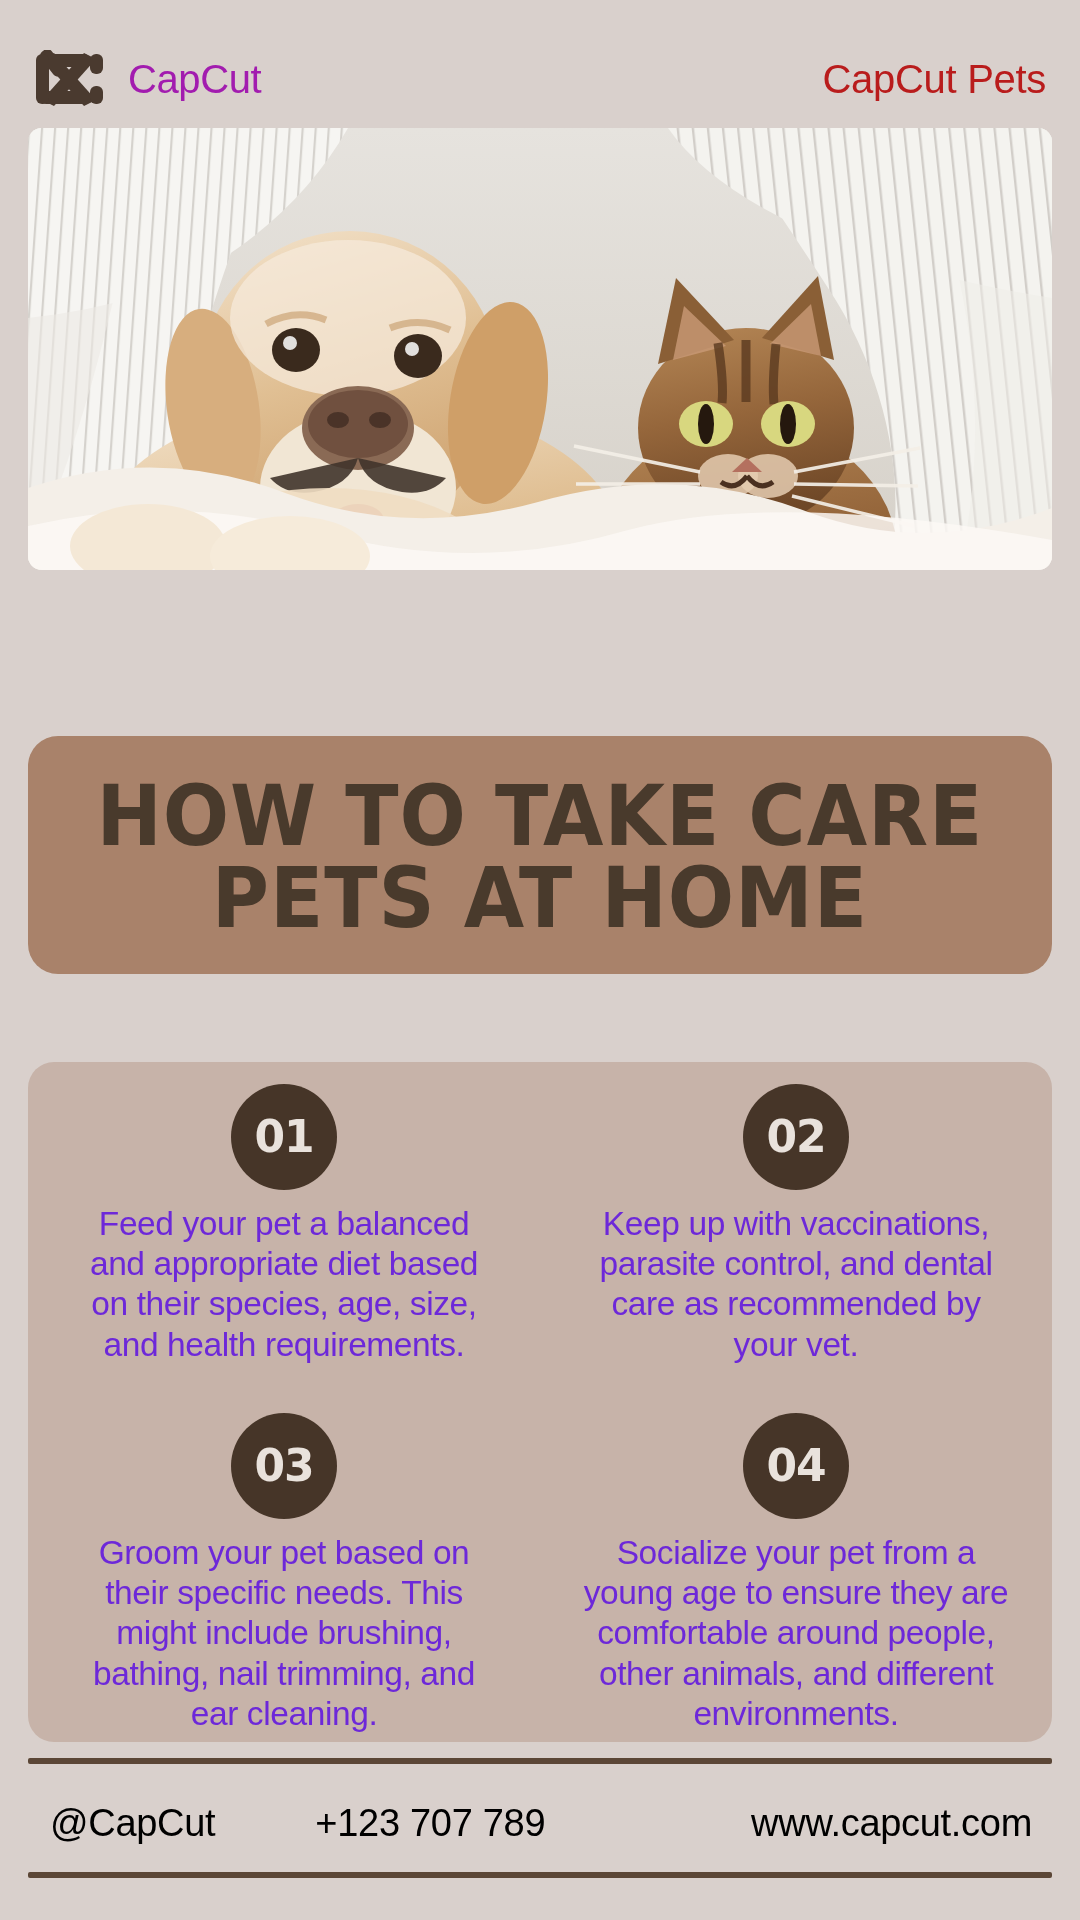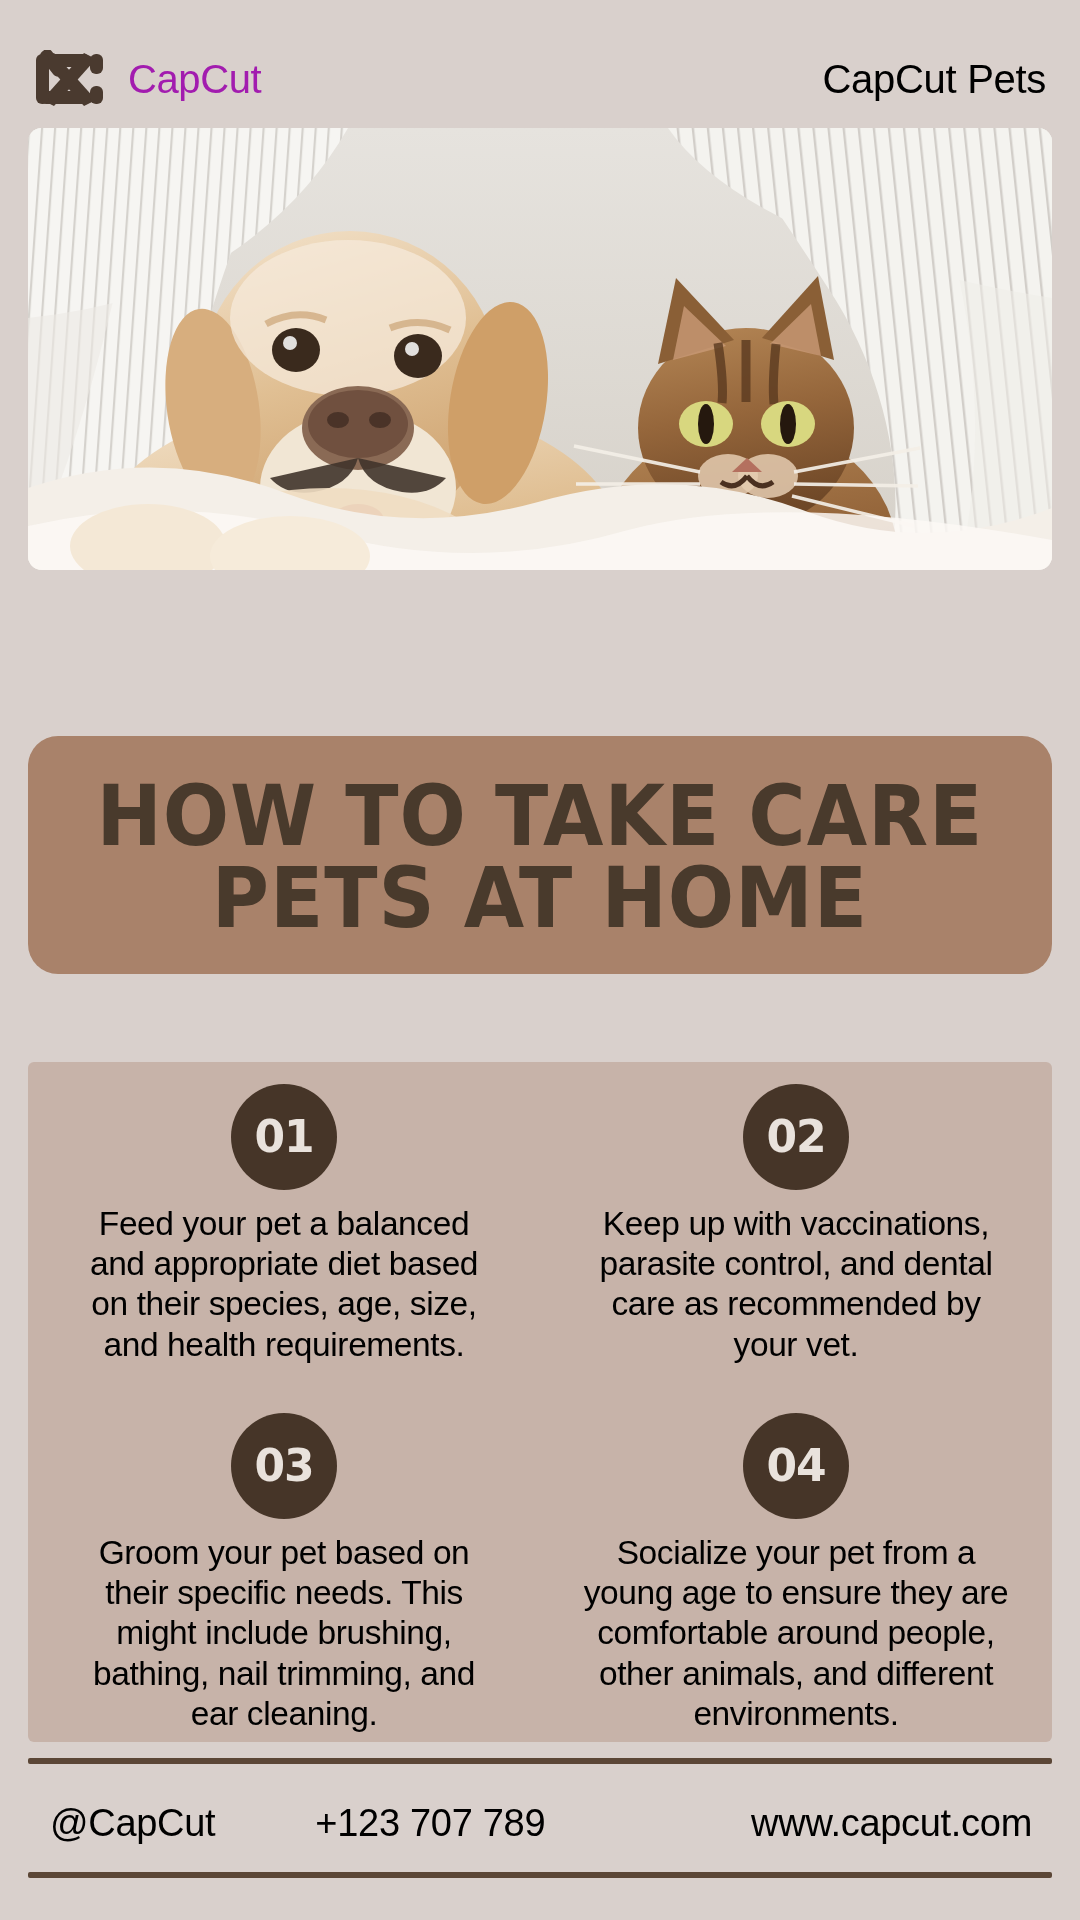--- a/index.html
+++ b/index.html
@@ -45,21 +45,21 @@
   }
   .brand-name {
     font-size: 40px;
     color: #a21caf;
     letter-spacing: -0.4px;
     line-height: 1;
     white-space: nowrap;
   }
   .header-right {
     font-size: 40px;
-    color: #000000;
+    color: #b91c1c;
     letter-spacing: -0.3px;
     line-height: 1;
     white-space: nowrap;
   }
 
   
   .photo {
     position: absolute;
     top: 128px;
     left: 28px;
@@ -101,21 +101,21 @@
   }
 
   
   .tips-card {
     position: absolute;
     top: 1062px;
     left: 28px;
     width: 1024px;
     height: 680px;
     background: #c7b3a9;
-    border-radius: 6px;
+    border-radius: 26px;
     box-sizing: border-box;
   }
   .tips-grid {
     position: relative;
     width: 100%;
     height: 100%;
     display: grid;
     grid-template-columns: 1fr 1fr;
     grid-template-rows: 1fr 1fr;
   }
@@ -141,21 +141,21 @@
     font-weight: bold;
     font-size: 44px;
     color: #e9e2dc;
     letter-spacing: -1px;
     line-height: 1;
   }
   .tip-text {
     margin-top: 14px;
     font-size: 33.5px;
     line-height: 1.2;
-    color: #000000;
+    color: #6d28d9;
     text-align: center;
     letter-spacing: -0.4px;
     max-width: 430px;
   }
 
   
   .rule {
     position: absolute;
     left: 28px;
     width: 1024px;

